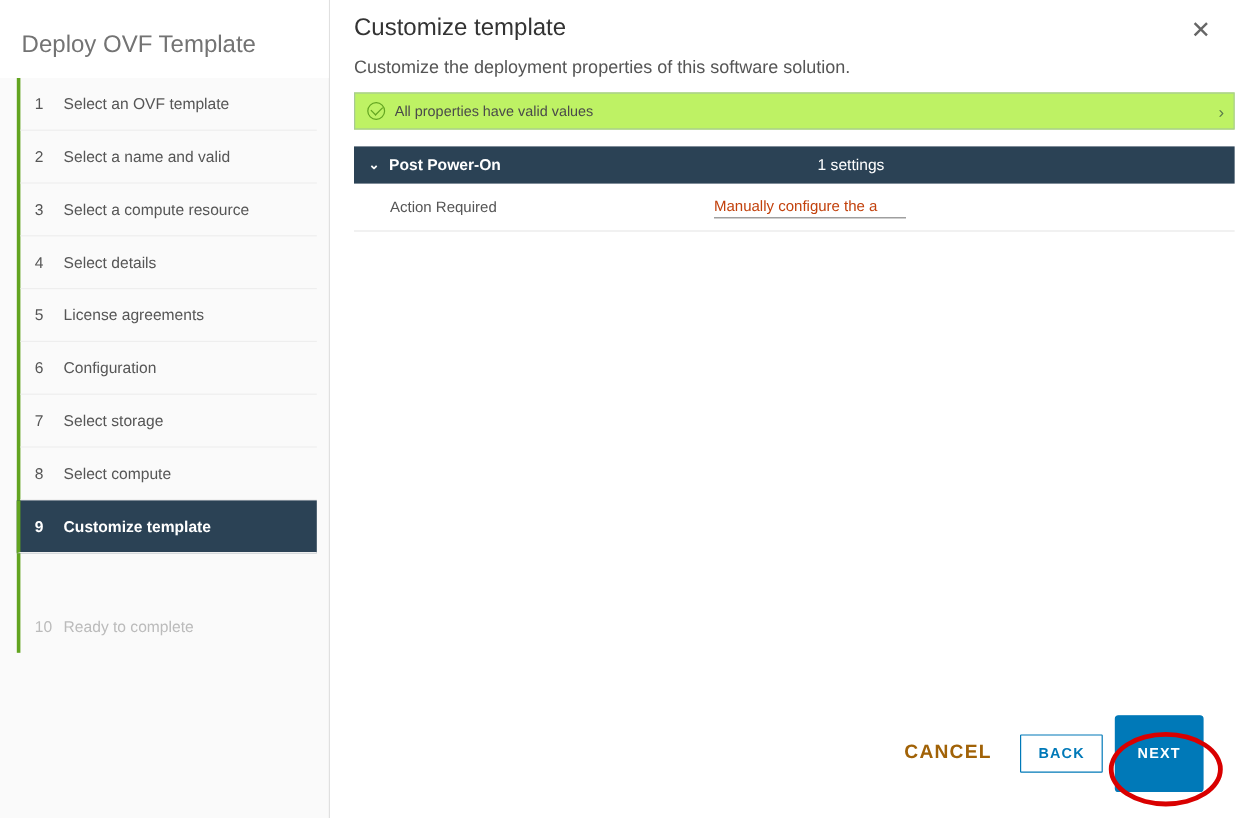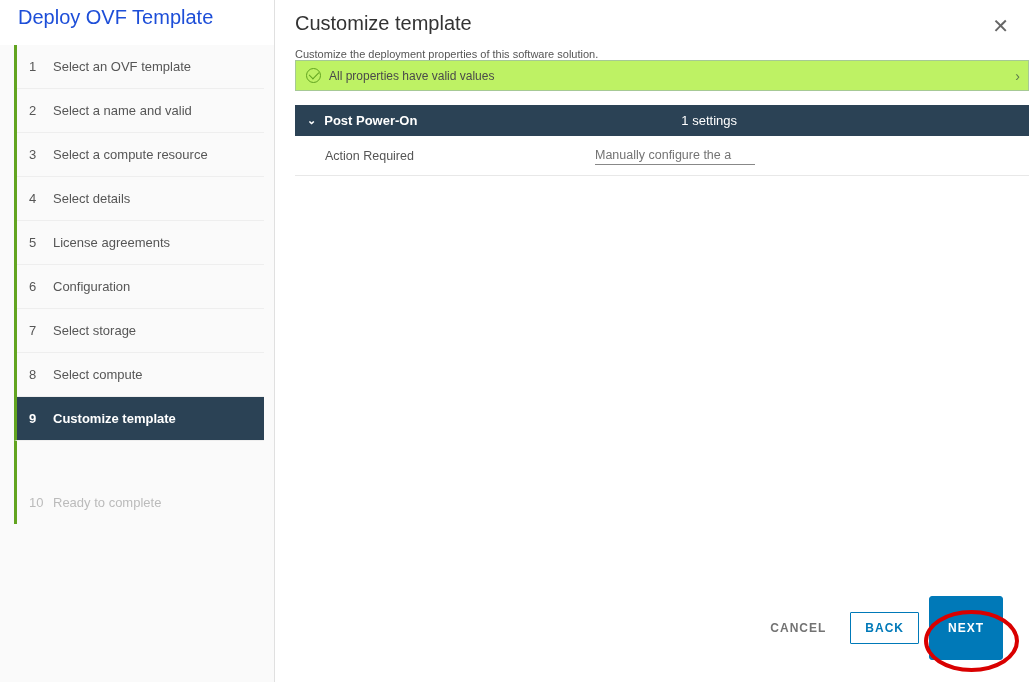--- a/index.html
+++ b/index.html
@@ -19,22 +19,22 @@
     .sidebar {
       width: 275px;
       background: #fafafa;
       border-right: 1px solid #e0e0e0;
       display: flex;
       flex-direction: column;
     }
     .sidebar-title {
       font-size: 20px;
       font-weight: 400;
-      color: #1d4ed8;
-      padding: 6px 18px 16px;
+      color: #737373;
+      padding: 26px 18px 16px;
       background: #fff;
     }
     .steps {
       list-style: none;
       border-left: 3px solid #62a420;
       margin-left: 14px;
       margin-right: 10px;
     }
     .step {
       padding: 14px 10px 14px 12px;
@@ -92,23 +92,24 @@
     .close-btn {
       font-size: 20px;
       color: #666;
       cursor: pointer;
       background: none;
       border: none;
       padding: 4px;
       line-height: 1;
     }
     .main-sub {
-      font-size: 11px;
+      font-size: 15px;
       color: #555;
       margin-top: 8px;
+      margin-bottom: 12px;
     }
     .validation-bar {
       background: #bef264;
       border: 1px solid #a6c995;
       padding: 7px 10px;
       font-size: 12px;
       color: #4a4a4a;
       display: flex;
       align-items: center;
       gap: 8px;
@@ -167,39 +168,39 @@
       color: #555;
     }
     .prop-label {
       width: 300px;
       padding-left: 30px;
     }
     .prop-input {
       border: none;
       border-bottom: 1px solid #888;
       font-size: 12.5px;
-      color: #737373;
+      color: #c2410c;
       outline: none;
       padding: 2px 0;
       width: 160px;
       background: transparent;
     }
     .footer {
       position: absolute;
       bottom: 22px;
       right: 26px;
       display: flex;
       align-items: center;
       gap: 10px;
     }
     .btn-cancel {
       background: none;
       border: none;
-      color: #737373;
-      font-size: 12px;
+      color: #a16207;
+      font-size: 16px;
       font-weight: 600;
       letter-spacing: 1px;
       padding: 8px 14px;
       cursor: pointer;
     }
     .btn-back {
       background: #fff;
       border: 1px solid #0079b8;
       color: #0079b8;
       font-size: 12px;

